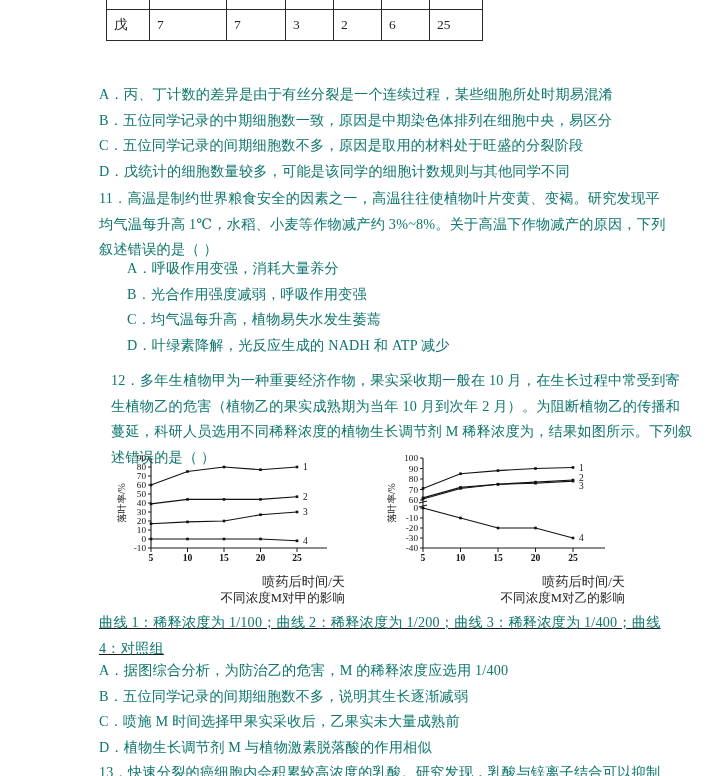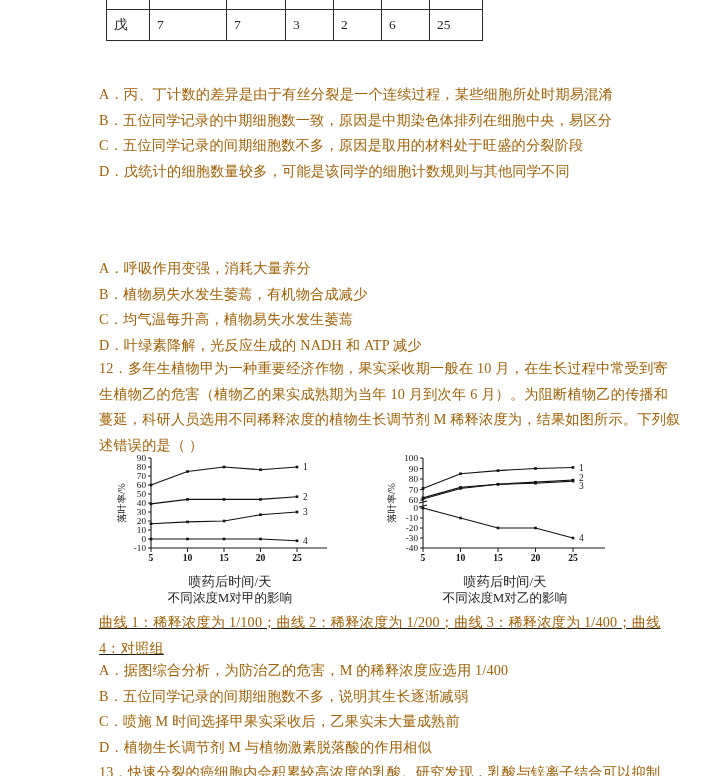--- a/index.html
+++ b/index.html
@@ -33,30 +33,30 @@
   table.grid td.c5{width:33px;text-align:left;}
   table.grid td.c6{width:38px;text-align:left;}
 
   
   .block{position:absolute;left:99px;width:562px;}
   .line{
     font-size:14.2px;
     line-height:25.5px;
     letter-spacing:0.2px;
     white-space:nowrap;
-    color:#a16207;
+    color:#0f766e;
   }
 
   
   .charts{position:absolute;left:99px;top:452px;width:562px;height:158px;}
   .chart{position:absolute;top:0;}
   .chart.left{left:16px;}
   .chart.right{left:286px;}
   .cap{
-    text-align:center;
+    text-align:right;
     font-size:12.6px;
     line-height:16px;
     font-family:"Liberation Serif",serif;
     color:#1d1d1d;
     white-space:nowrap;
   }
   .cap.x{font-size:13.2px;}
   svg{display:block;}
   .axisline{stroke:#1a1a1a;stroke-width:1.1;fill:none;}
   .tick{stroke:#1a1a1a;stroke-width:1;}
@@ -97,30 +97,35 @@
     </table>
   </div>
 
   <div class="block" style="top:82px;">
     <div class="line">A．丙、丁计数的差异是由于有丝分裂是一个连续过程，某些细胞所处时期易混淆</div>
     <div class="line">B．五位同学记录的中期细胞数一致，原因是中期染色体排列在细胞中央，易区分</div>
     <div class="line">C．五位同学记录的间期细胞数不多，原因是取用的材料处于旺盛的分裂阶段</div>
     <div class="line">D．戊统计的细胞数量较多，可能是该同学的细胞计数规则与其他同学不同</div>
   </div>
 
-  <div class="block" style="top:256px;">
+  <div class="block" style="top:186px;">
+    <div class="line">11．高温是制约世界粮食安全的因素之一，高温往往使植物叶片变黄、变褐。研究发现平</div>
+    <div class="line">均气温每升高 1℃，水稻、小麦等作物减产约 3%~8%。关于高温下作物减产的原因，下列</div>
+    <div class="line">叙述错误的是（      ）</div>
+  </div>
+  <div class="block" style="top:256px;margin-left:28px;">
     <div class="line">A．呼吸作用变强，消耗大量养分</div>
-    <div class="line">B．植物易失水发生萎蔫，有机物合成减少</div>
+    <div class="line">B．光合作用强度减弱，呼吸作用变强</div>
     <div class="line">C．均气温每升高，植物易失水发生萎蔫</div>
     <div class="line">D．叶绿素降解，光反应生成的 NADH 和 ATP 减少</div>
   </div>
 
-  <div class="block" style="top:356px;">
+  <div class="block" style="top:368px;margin-left:12px;">
     <div class="line">12．多年生植物甲为一种重要经济作物，果实采收期一般在 10 月，在生长过程中常受到寄</div>
-    <div class="line">生植物乙的危害（植物乙的果实成熟期为当年 10 月到次年 6 月）。为阻断植物乙的传播和</div>
+    <div class="line">生植物乙的危害（植物乙的果实成熟期为当年 10 月到次年 2 月）。为阻断植物乙的传播和</div>
     <div class="line">蔓延，科研人员选用不同稀释浓度的植物生长调节剂 M 稀释浓度为，结果如图所示。下列叙</div>
     <div class="line">述错误的是（      ）</div>
   </div>
 
   <div class="charts">
 
     <div class="chart left">
       <svg width="230" height="122" viewBox="0 0 230 122">
         <g id="lchart">
             <path d="M36 6 L36 96 L212 96" class="axisline"></path>

